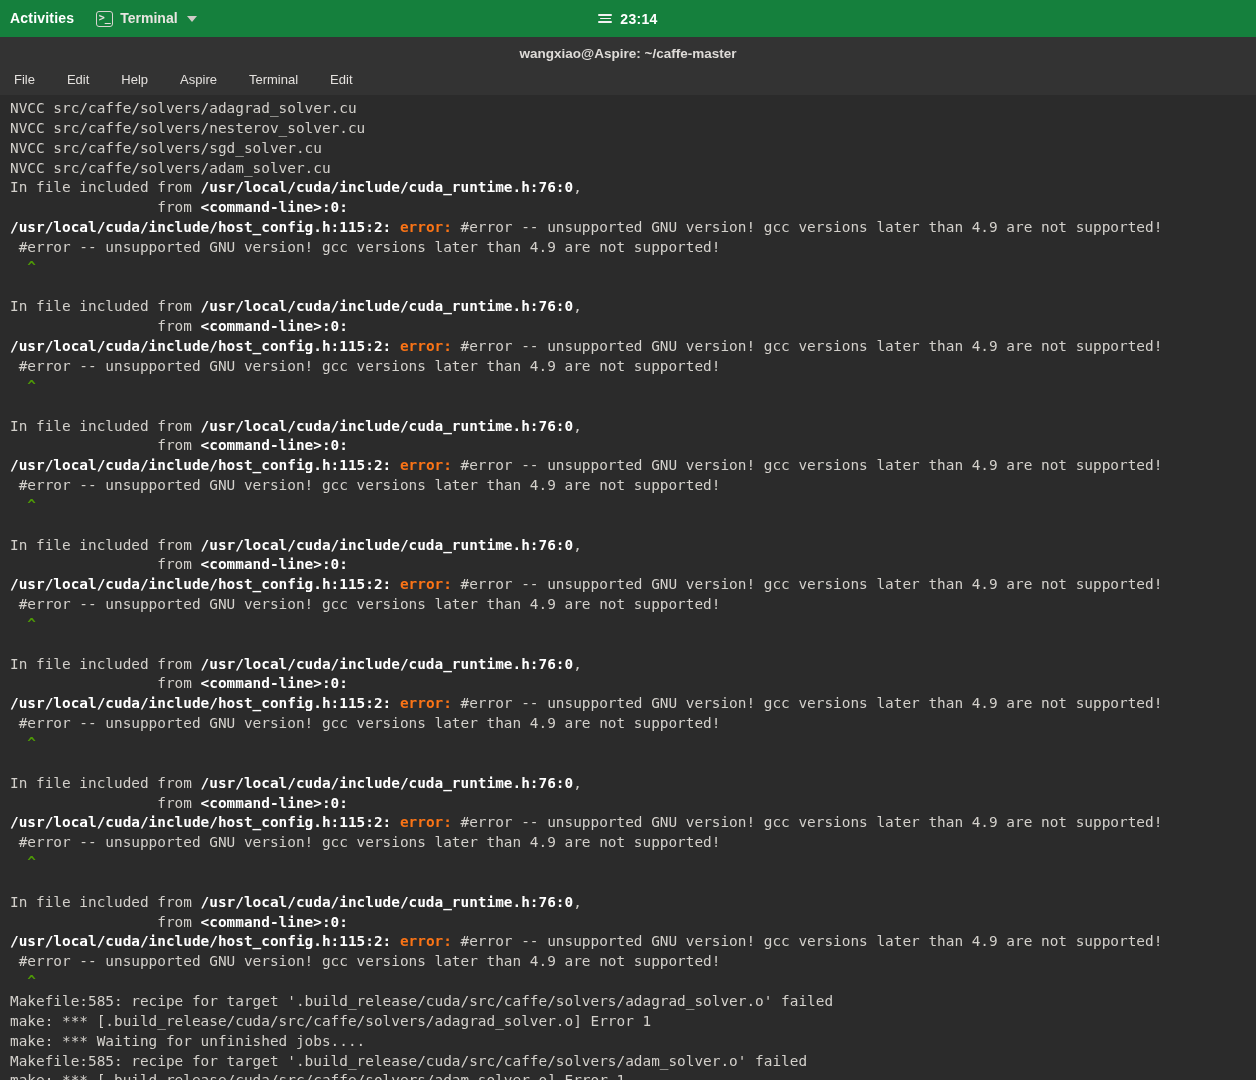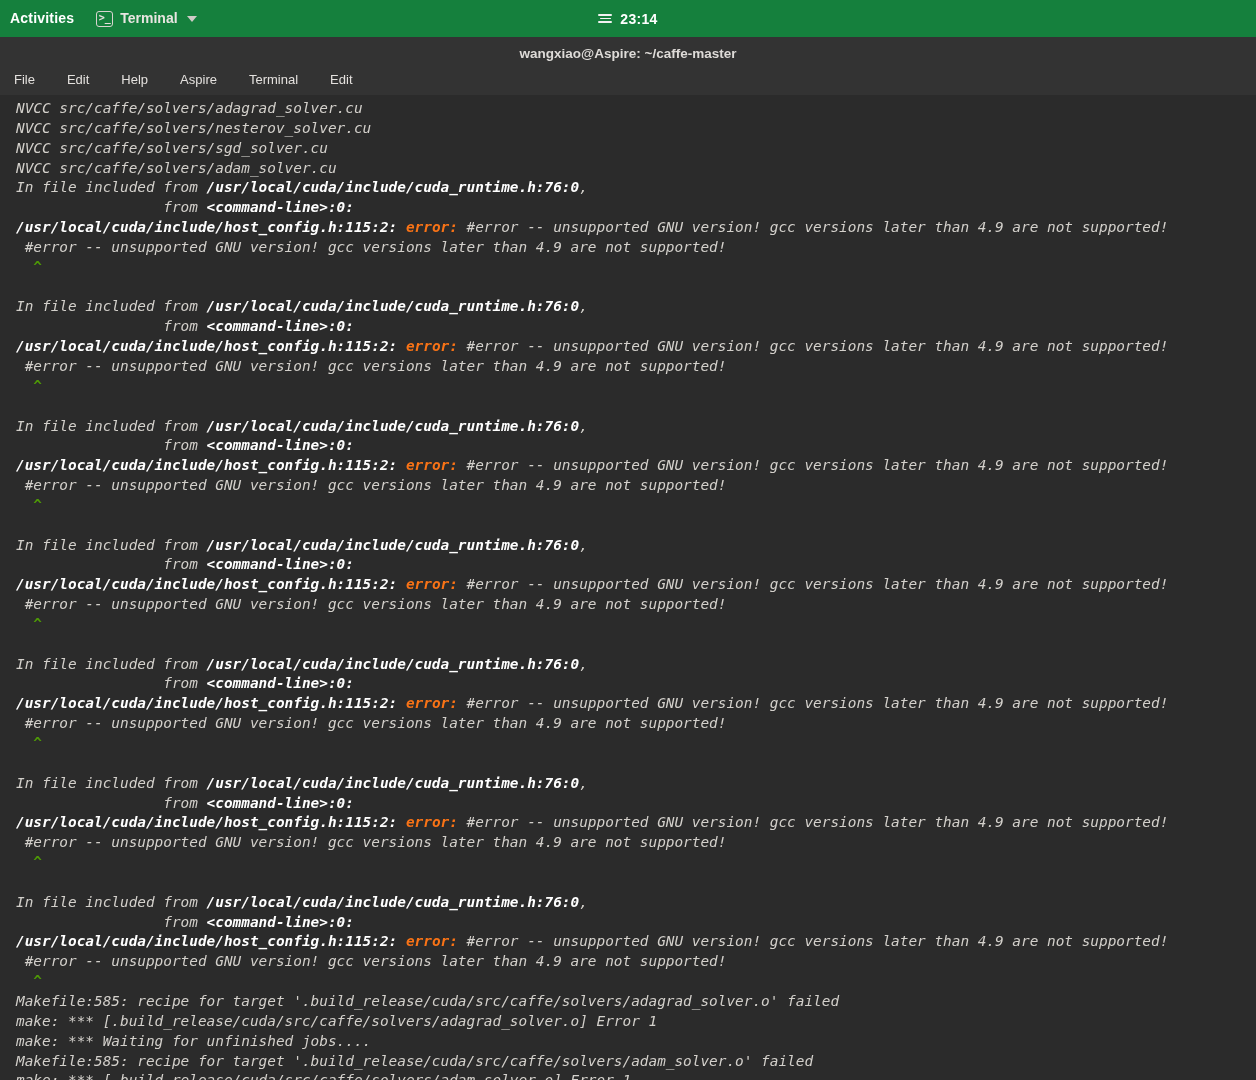--- a/index.html
+++ b/index.html
@@ -129,21 +129,21 @@
     flex: 1;
     background: #2b2b2b;
     padding: 4px 0 0 0;
     overflow: hidden;
     font-family: "DejaVu Sans Mono", monospace;
     font-size: 14.4px;
     line-height: 19.85px;
     color: #d3d0cb;
     white-space: pre;
   }
-  .line { white-space: pre; height: 19.85px; padding-left: 16px; font-style: italic; }
+  .line { white-space: pre; height: 19.85px; padding-left: 10px; }
   .b   { color: #ffffff; font-weight: bold; }
   .err { color: #f97316; font-weight: bold; margin-top: 20px; }
   .grn { color: #4e9a06; font-weight: bold; }
   .dim { color: #d3d0cb; }
 </style>
 </head>
 <body>
 
 <div id="topbar">
   <div id="activities">Activities</div>

